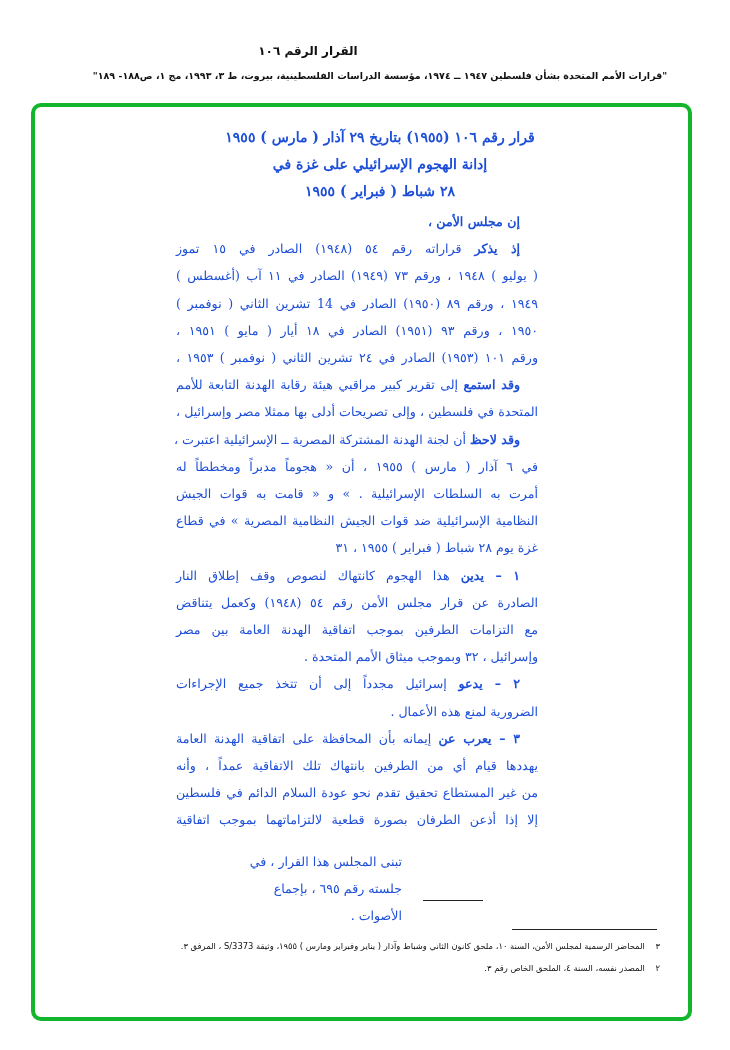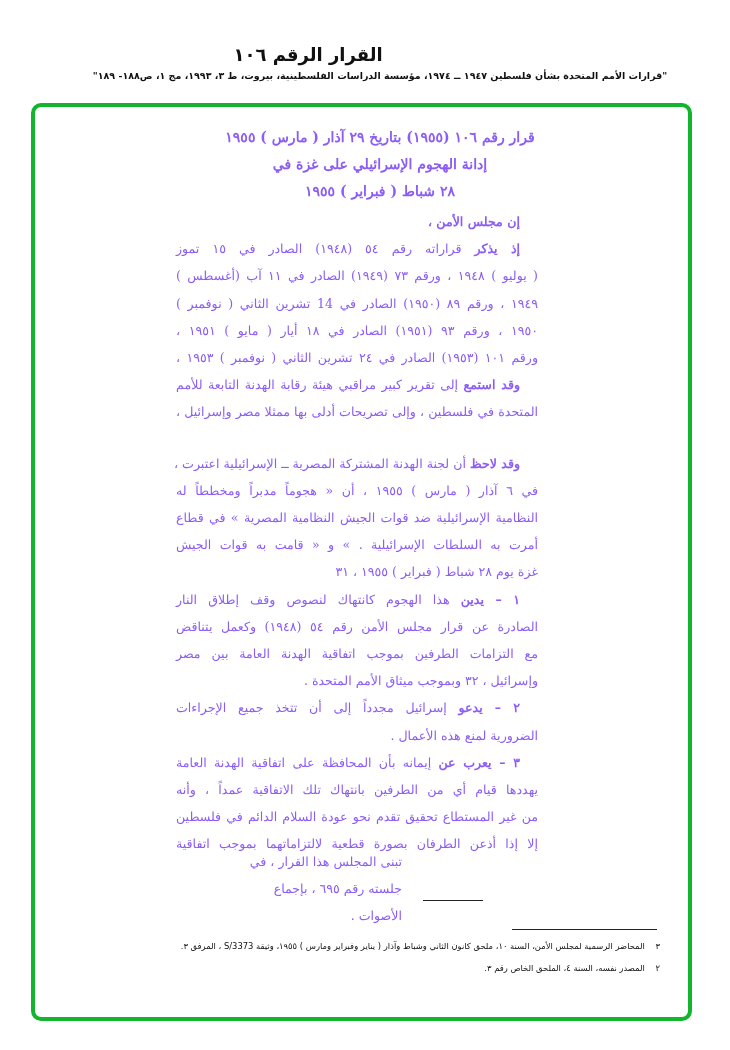--- a/index.html
+++ b/index.html
@@ -1,20 +1,20 @@
 <!DOCTYPE html>
 <html><head>
   <meta charset="utf-8">
   <style>
     html, body { margin: 0; padding: 0; background: #ffffff; }
     body { width: 730px; height: 1050px; position: relative; overflow: hidden; font-family: "DejaVu Sans", sans-serif; color: #111; }
-    .header-title { position: absolute; top: 44px; left: 0; width: 616px; text-align: center; direction: rtl; font-family: "DejaVu Sans", sans-serif; font-weight: bold; font-size: 18px; }
+    .header-title { position: absolute; top: 44px; left: 0; width: 616px; text-align: center; direction: rtl; font-family: "DejaVu Sans", sans-serif; font-weight: bold; font-size: 12px; }
     .header-source { position: absolute; top: 70px; left: 60px; width: 640px; text-align: center; direction: rtl; font-family: "DejaVu Sans", sans-serif; font-weight: bold; font-size: 9.5px; white-space: nowrap; }
     .frame { position: absolute; left: 31px; top: 103px; width: 653px; height: 910px; border: 4px solid #13b52c; border-radius: 10px; }
-    .scan { position: absolute; direction: rtl; font-family: "DejaVu Serif", serif; color: #8b5cf6; }
+    .scan { position: absolute; direction: rtl; font-family: "DejaVu Serif", serif; color: #1d4ed8; }
     .res-title { top: 124px; left: 200px; width: 360px; text-align: center; font-weight: bold; font-size: 14px; line-height: 27px; }
     .res-title div { white-space: nowrap; }
     .body { top: 208px; left: 176px; width: 362px; font-size: 12.6px; line-height: 27.2px; text-align: justify; }
     .body .ind { padding-right: 18px; }
     .b { font-weight: bold; }
     .adopt { top: 848px; left: 292px; width: 110px; font-size: 12.6px; line-height: 27px; }
     .adopt div { white-space: nowrap; }
     .rule-short { position: absolute; left: 423px; top: 900px; width: 60px; height: 1px; background: #222; }
     .rule-fn { position: absolute; left: 512px; top: 929px; width: 145px; height: 1px; background: #222; }
     .footnotes { position: absolute; top: 935px; right: 70px; width: 560px; direction: rtl; font-family: "DejaVu Sans", sans-serif; font-weight: normal; font-size: 8.4px; line-height: 22px; }
@@ -38,24 +38,24 @@
 <div class="scan body">
   <div class="b ind" style="padding-right:18px;">إن مجلس الأمن ،</div>
   <div id="body-lines">
       <div class="line-wrap" style="white-space: nowrap; padding-right: 18px; text-align: justify; text-align-last: justify;"><span class="b">إذ يذكر</span><span> قراراته رقم ٥٤ (١٩٤٨) الصادر في ١٥ تموز</span></div>
       <div class="line-wrap" style="white-space: nowrap; text-align: justify; text-align-last: justify;"><span>( يوليو ) ١٩٤٨ ، ورقم ٧٣ (١٩٤٩) الصادر في ١١ آب (أغسطس )</span></div>
       <div class="line-wrap" style="white-space: nowrap; text-align: justify; text-align-last: justify;"><span>١٩٤٩ ، ورقم ٨٩ (١٩٥٠) الصادر في 14 تشرين الثاني ( نوفمبر )</span></div>
       <div class="line-wrap" style="white-space: nowrap; text-align: justify; text-align-last: justify;"><span>١٩٥٠ ، ورقم ٩٣ (١٩٥١) الصادر في ١٨ أيار ( مايو ) ١٩٥١ ،</span></div>
       <div class="line-wrap" style="white-space: nowrap; text-align: justify; text-align-last: justify;"><span>ورقم ١٠١ (١٩٥٣) الصادر في ٢٤ تشرين الثاني ( نوفمبر ) ١٩٥٣ ،</span></div>
       <div class="line-wrap" style="white-space: nowrap; padding-right: 18px; text-align: justify; text-align-last: justify;"><span class="b">وقد استمع</span><span> إلى تقرير كبير مراقبي هيئة رقابة الهدنة التابعة للأمم</span></div>
       <div class="line-wrap" style="white-space: nowrap; text-align: justify; text-align-last: justify;"><span>المتحدة في فلسطين ، وإلى تصريحات أدلى بها ممثلا مصر وإسرائيل ،</span></div>
-      <div class="line-wrap" style="white-space: nowrap; padding-right: 18px; text-align: justify; text-align-last: justify; margin-top: 24px;"><span class="b">وقد لاحظ</span><span> أن لجنة الهدنة المشتركة المصرية ــ الإسرائيلية اعتبرت ،</span></div>
+      <div class="line-wrap" style="white-space: nowrap; padding-right: 18px; text-align: justify; text-align-last: justify;"><span class="b">وقد لاحظ</span><span> أن لجنة الهدنة المشتركة المصرية ــ الإسرائيلية اعتبرت ،</span></div>
       <div class="line-wrap" style="white-space: nowrap; text-align: justify; text-align-last: justify;"><span>في ٦ آذار ( مارس ) ١٩٥٥ ، أن « هجوماً مدبراً ومخططاً له</span></div>
+      <div class="line-wrap" style="white-space: nowrap; text-align: justify; text-align-last: justify;"><span>أمرت به السلطات الإسرائيلية . » و « قامت به قوات الجيش</span></div>
       <div class="line-wrap" style="white-space: nowrap; text-align: justify; text-align-last: justify;"><span>النظامية الإسرائيلية ضد قوات الجيش النظامية المصرية » في قطاع</span></div>
-      <div class="line-wrap" style="white-space: nowrap; text-align: justify; text-align-last: justify;"><span>أمرت به السلطات الإسرائيلية . » و « قامت به قوات الجيش</span></div>
       <div class="line-wrap" style="white-space: nowrap;"><span>غزة يوم ٢٨ شباط ( فبراير ) ١٩٥٥ ، ٣١</span></div>
       <div class="line-wrap" style="white-space: nowrap; padding-right: 18px; text-align: justify; text-align-last: justify;"><span class="b">١ – يدين</span><span> هذا الهجوم كانتهاك لنصوص وقف إطلاق النار</span></div>
       <div class="line-wrap" style="white-space: nowrap; text-align: justify; text-align-last: justify;"><span>الصادرة عن قرار مجلس الأمن رقم ٥٤ (١٩٤٨) وكعمل يتناقض</span></div>
       <div class="line-wrap" style="white-space: nowrap; text-align: justify; text-align-last: justify;"><span>مع التزامات الطرفين بموجب اتفاقية الهدنة العامة بين مصر</span></div>
       <div class="line-wrap" style="white-space: nowrap;"><span>وإسرائيل ، ٣٢ وبموجب ميثاق الأمم المتحدة .</span></div>
       <div class="line-wrap" style="white-space: nowrap; padding-right: 18px; text-align: justify; text-align-last: justify;"><span class="b">٢ – يدعو</span><span> إسرائيل مجدداً إلى أن تتخذ جميع الإجراءات</span></div>
       <div class="line-wrap" style="white-space: nowrap;"><span>الضرورية لمنع هذه الأعمال .</span></div>
       <div class="line-wrap" style="white-space: nowrap; padding-right: 18px; text-align: justify; text-align-last: justify;"><span class="b">٣ – يعرب عن</span><span> إيمانه بأن المحافظة على اتفاقية الهدنة العامة</span></div>
       <div class="line-wrap" style="white-space: nowrap; text-align: justify; text-align-last: justify;"><span>يهددها قيام أي من الطرفين بانتهاك تلك الاتفاقية عمداً ، وأنه</span></div>
       <div class="line-wrap" style="white-space: nowrap; text-align: justify; text-align-last: justify;"><span>من غير المستطاع تحقيق تقدم نحو عودة السلام الدائم في فلسطين</span></div>

